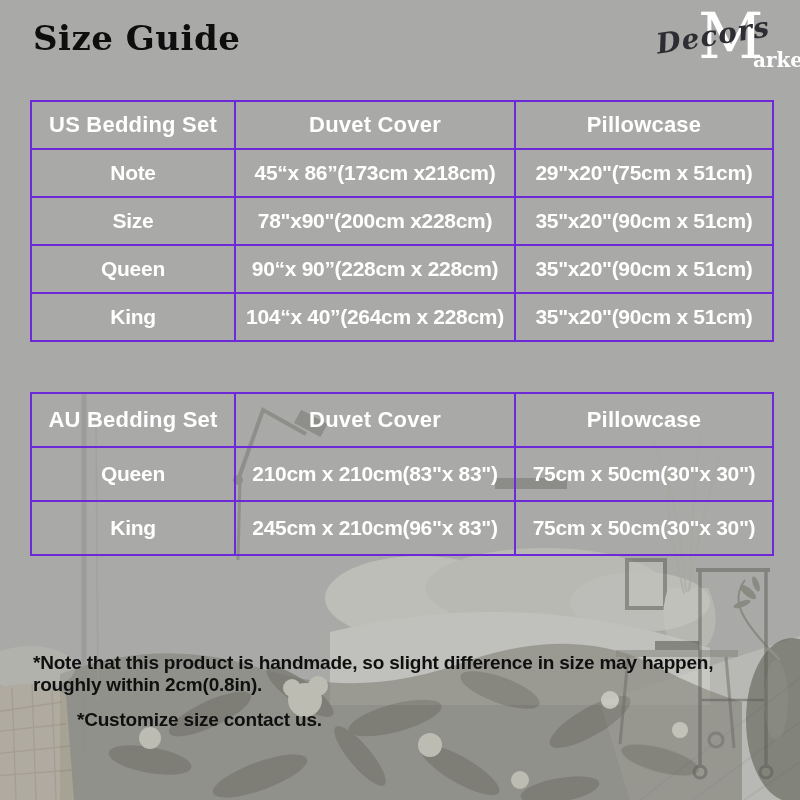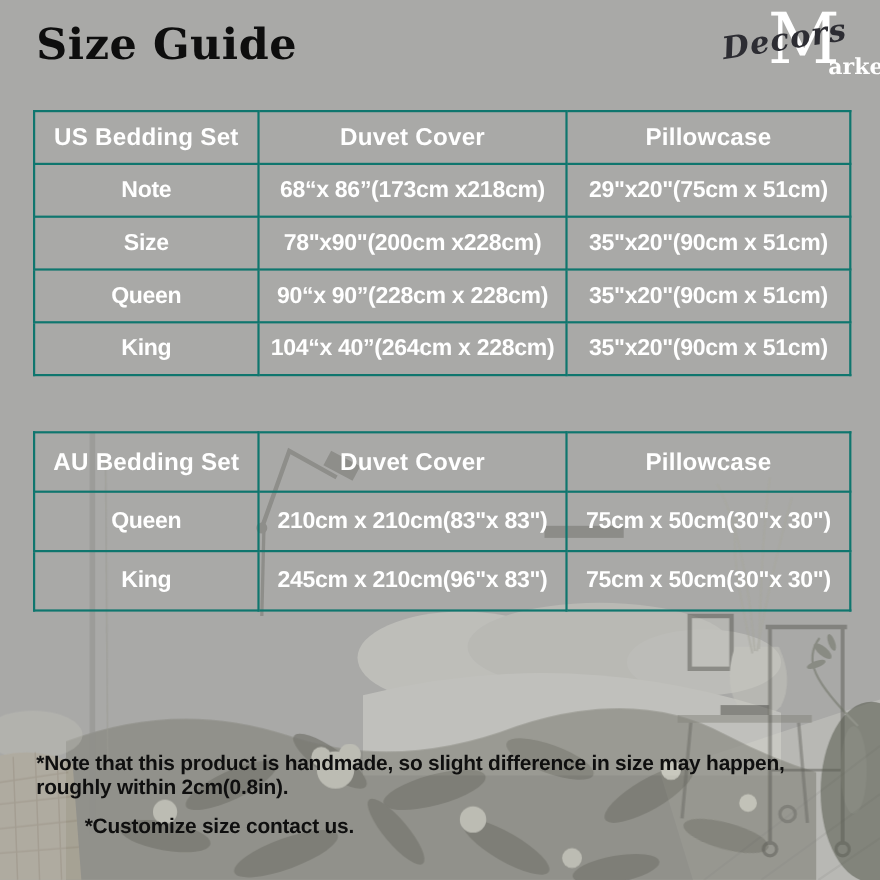--- a/index.html
+++ b/index.html
@@ -5,21 +5,21 @@
   html,body{margin:0;padding:0;}
   body{
     width:800px;height:800px;position:relative;overflow:hidden;
     background:#a9a9a7;
     font-family:"Liberation Sans",sans-serif;
   }
   .bg-scene{position:absolute;left:0;top:0;width:800px;height:800px;pointer-events:none;}
   .page-title{
     position:absolute;left:33px;top:18px;margin:0;
     font-family:"DejaVu Serif","Liberation Serif",serif;
-    font-weight:bold;font-size:39px;letter-spacing:.5px;color:#0e0e0e;
+    font-weight:bold;font-size:34px;letter-spacing:.5px;color:#0e0e0e;
   }
   
   .logo{position:absolute;left:658px;top:12px;width:130px;height:66px;}
   .logo-m{
     position:absolute;left:40px;top:-8px;
     font-family:"DejaVu Serif","Liberation Serif",serif;
     font-size:64px;font-weight:normal;color:#ffffff;line-height:1;
   }
   .logo-suffix{
     position:absolute;left:95px;top:38px;
@@ -33,32 +33,32 @@
     transform:rotate(-9deg);letter-spacing:1px;line-height:1;
   }
   
   table.size-table{
     position:absolute;left:30px;width:742px;
     border-collapse:collapse;table-layout:fixed;
   }
   #us-table{top:100px;}
   #au-table{top:392px;}
   .size-table th,.size-table td{
-    border:2px solid #0f766e;background:transparent;
+    border:2px solid #6d28d9;background:transparent;
     color:#ffffff;text-align:center;vertical-align:middle;
     font-family:"Liberation Sans",sans-serif;font-weight:bold;
     overflow:hidden;white-space:nowrap;
   }
   .size-table th{font-size:22px;letter-spacing:.2px;}
   .size-table td{font-size:21px;letter-spacing:-.3px;}
   #us-table tr{height:48px;}
   #au-table tr{height:54px;}
   col.c1{width:204px;} col.c2{width:280px;} col.c3{width:258px;}
   
-  .notes{position:absolute;left:33px;top:684px;width:748px;color:#0f0f0f;}
+  .notes{position:absolute;left:33px;top:652px;width:748px;color:#0f0f0f;}
   .notes p{
     margin:0;font-size:19px;font-weight:bold;line-height:1.17;
     font-family:"Liberation Sans",sans-serif;letter-spacing:-.2px;
   }
   .notes p + p{margin-top:13px;margin-left:44px;}
 </style>
 </head>
 <body>
 
 <svg class="bg-scene" viewBox="0 0 800 800" xmlns="http://www.w3.org/2000/svg">
@@ -172,21 +172,21 @@
       <col class="c3">
     </colgroup>
   <tbody>
       <tr>
     <th>US Bedding Set</th>
     <th>Duvet Cover</th>
     <th>Pillowcase</th>
   </tr>
   <tr>
     <td>Note</td>
-    <td>68“x 86”(173cm x218cm)</td>
+    <td>45“x 86”(173cm x218cm)</td>
     <td>29"x20"(75cm x 51cm)</td>
   </tr>
   <tr>
     <td>Size</td>
     <td>78"x90"(200cm x228cm)</td>
     <td>35"x20"(90cm x 51cm)</td>
   </tr>
   <tr>
     <td>Queen</td>
     <td>90“x 90”(228cm x 228cm)</td>

